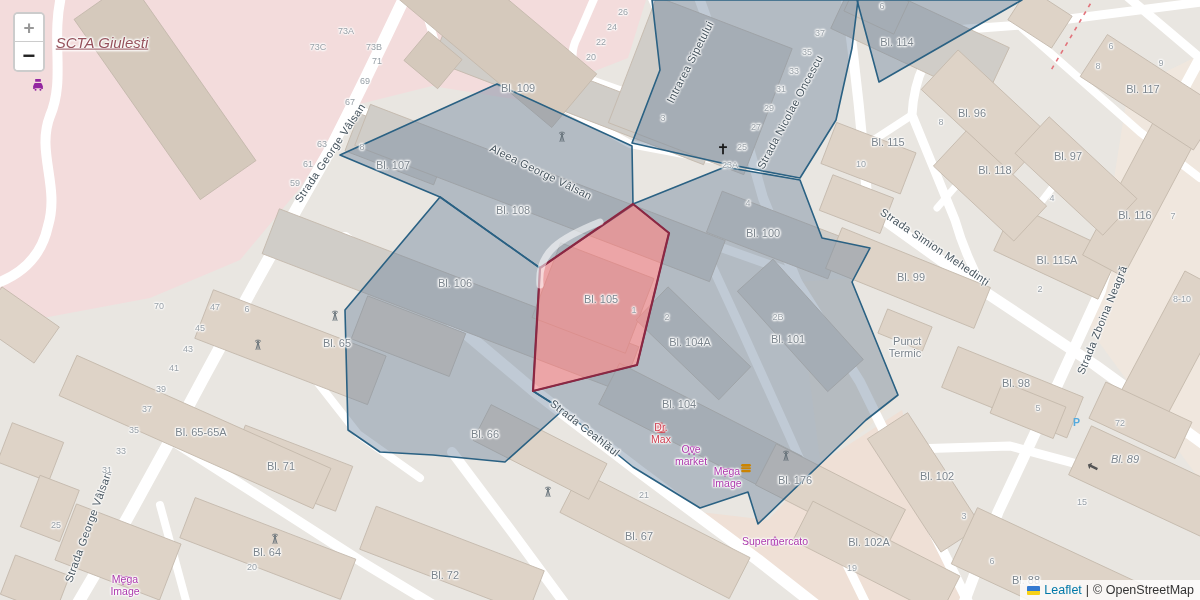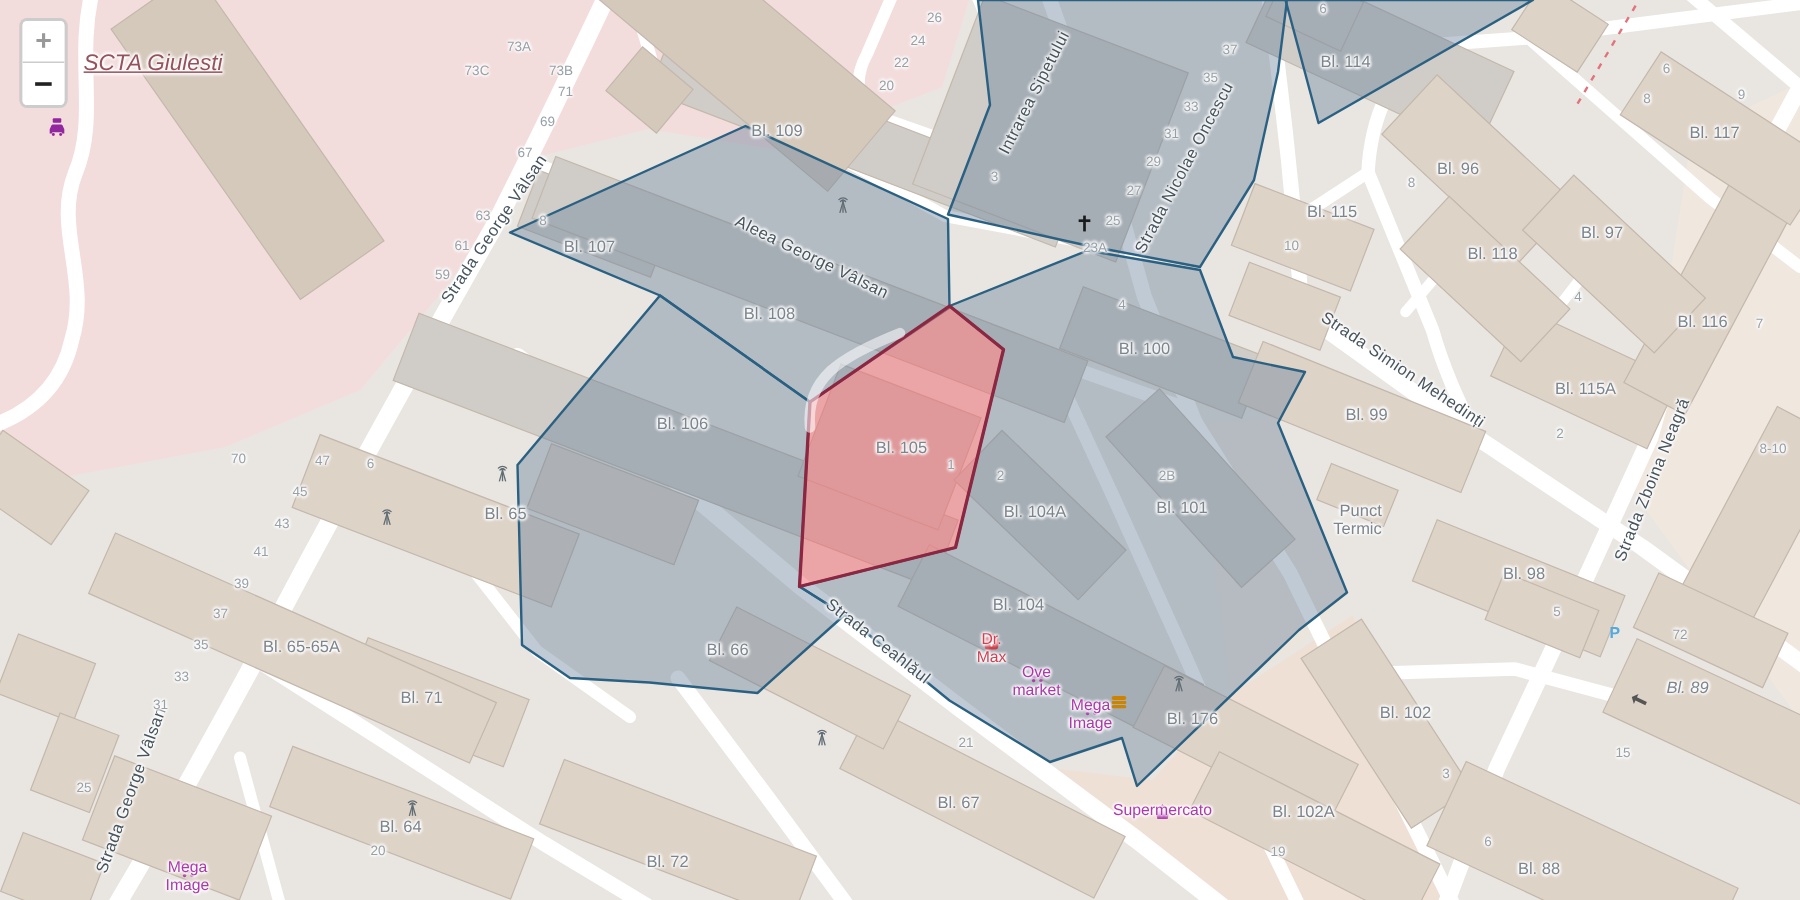--- a/index.html
+++ b/index.html
@@ -382,13 +382,19 @@
           <circle cx="11" cy="13.8" r="1.2"></circle>
         </svg>
       </span>
     </div>
 
   <div class="zoomctl">
     <button class="zin">+</button>
     <button class="zout">−</button>
   </div>
 
+  <div class="attrib">
+    <span class="flag"></span>
+    <a href="#">Leaflet</a>
+    <span class="sep">|</span>
+    <span>© OpenStreetMap</span>
+  </div>
 </div>
 
 </body></html>

